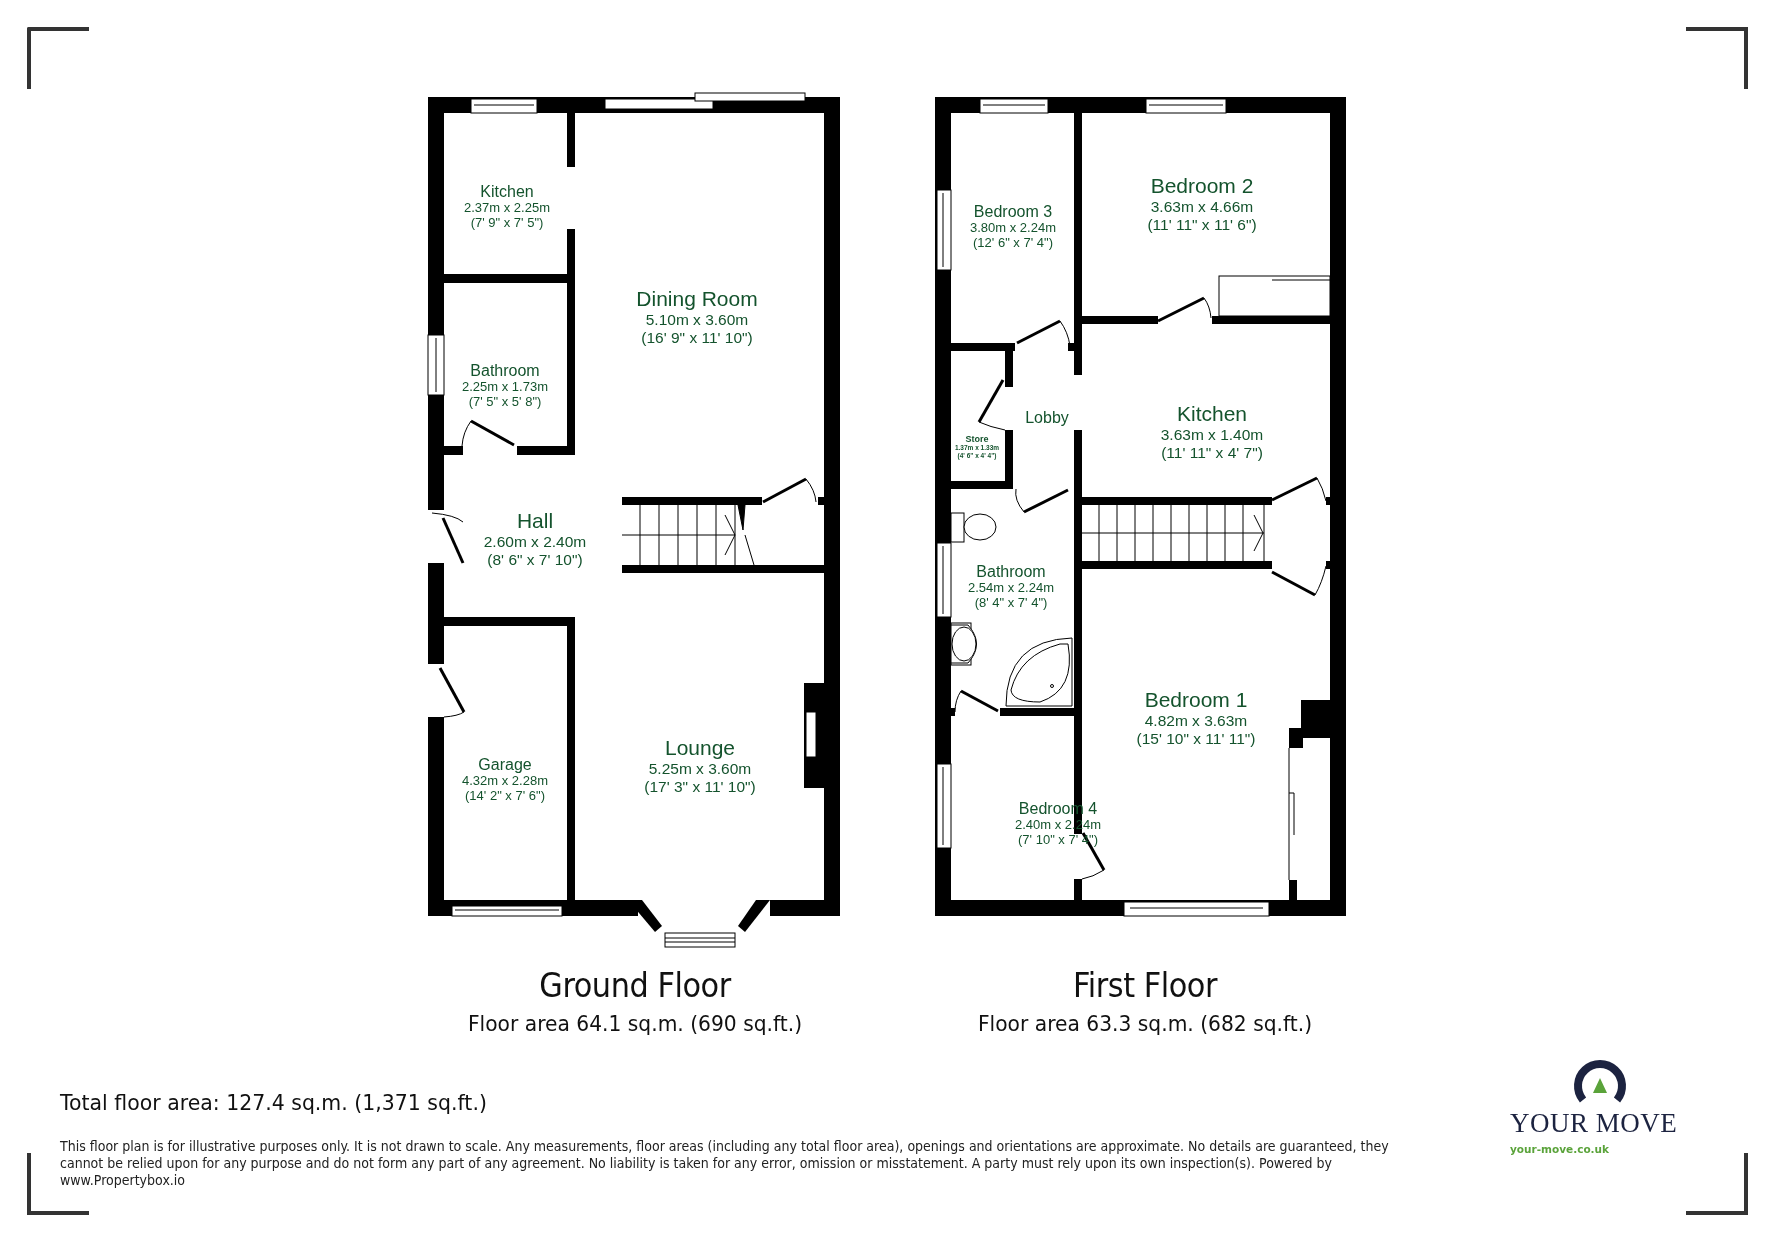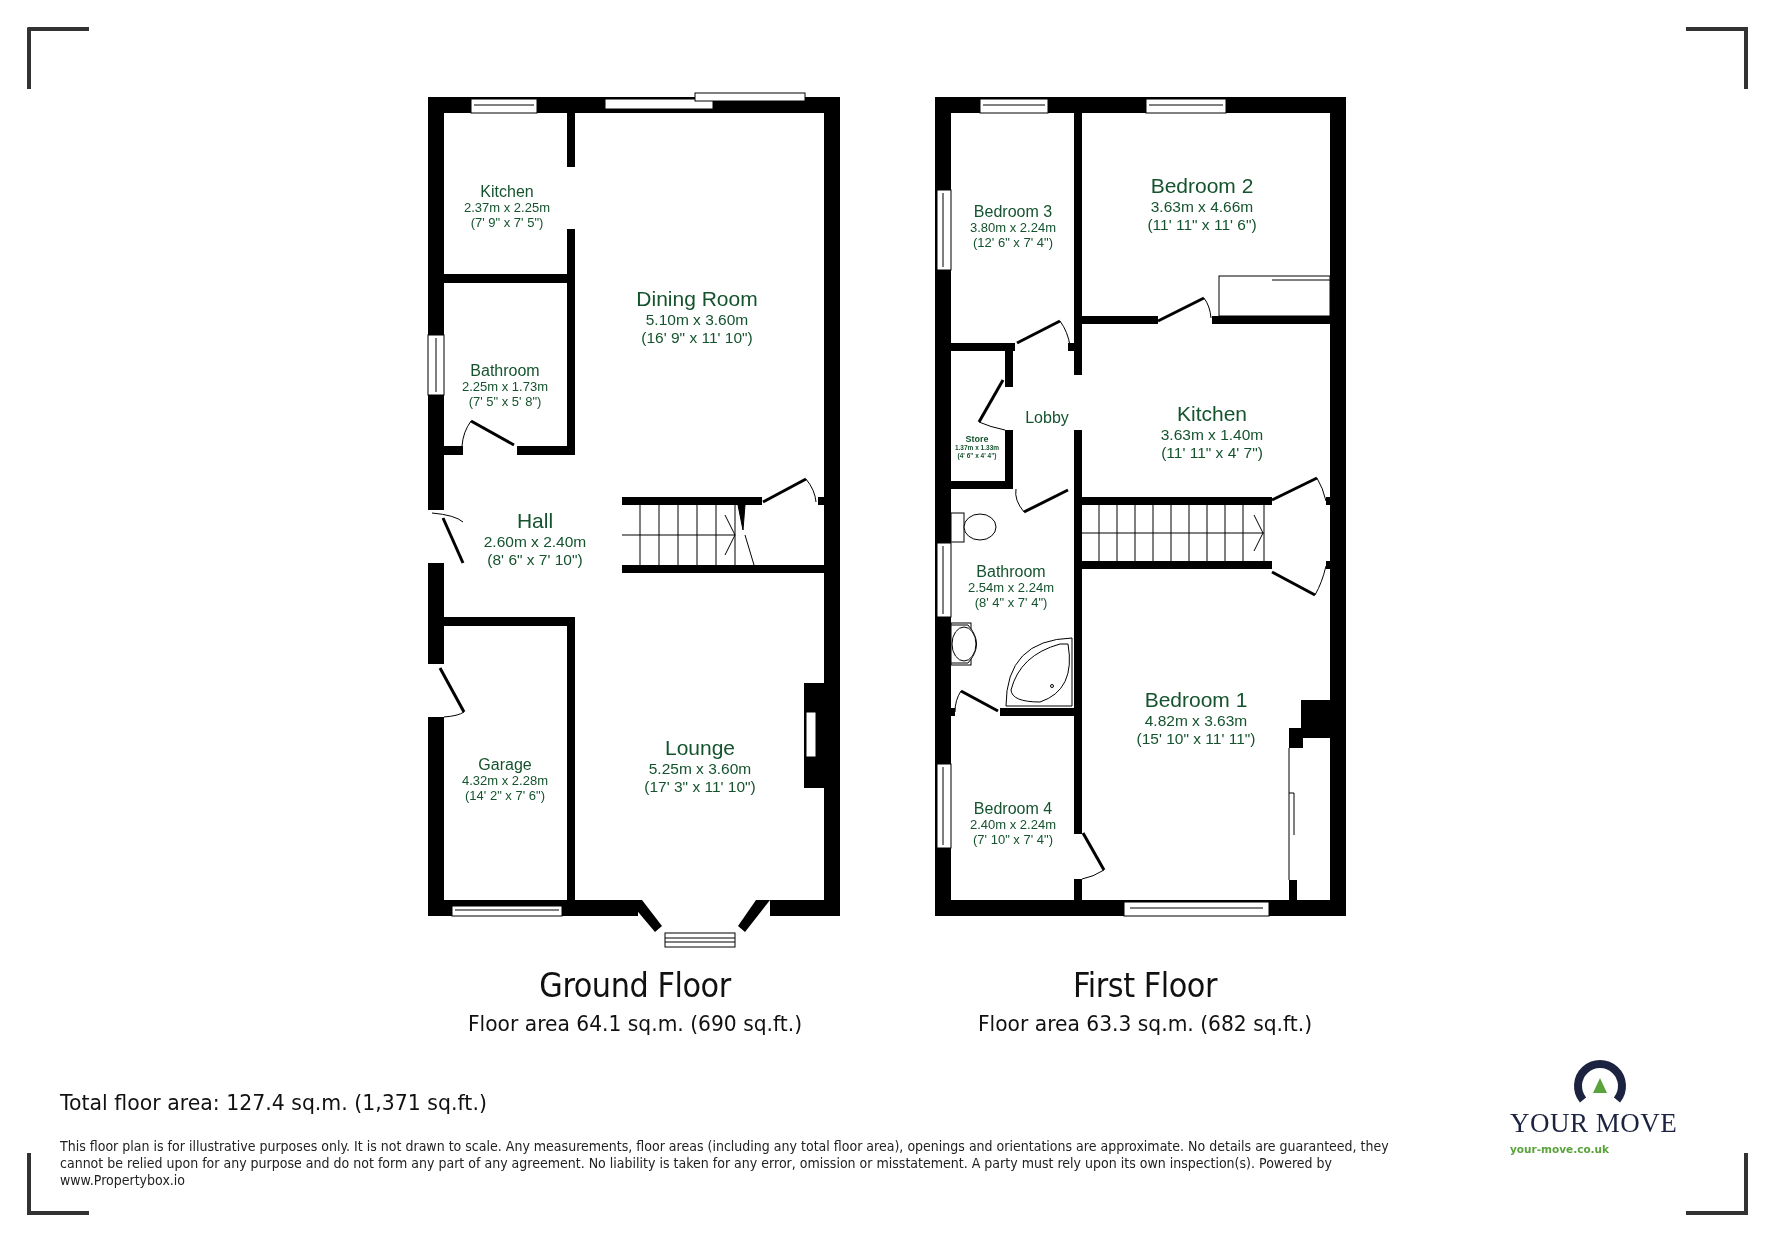--- a/index.html
+++ b/index.html
@@ -285,21 +285,21 @@
 <div class="room" style="left:1011px; top:563px;">
   <span class="rname">Bathroom</span>
   <span class="rm">2.54m x 2.24m</span>
   <span class="rft">(8' 4" x 7' 4")</span>
 </div>
 <div class="room big" style="left:1196px; top:688px;">
   <span class="rname">Bedroom 1</span>
   <span class="rm">4.82m x 3.63m</span>
   <span class="rft">(15' 10" x 11' 11")</span>
 </div>
-<div class="room" style="left:1013px; top:800px;">
+<div class="room" style="left:1058px; top:800px;">
   <span class="rname">Bedroom 4</span>
   <span class="rm">2.40m x 2.24m</span>
   <span class="rft">(7' 10" x 7' 4")</span>
 </div>
 
 <div class="floor-title" style="left:635px; top:966px;">
   <span class="ft-name">Ground Floor</span>
   <span class="ft-area">Floor area 64.1 sq.m. (690 sq.ft.)</span>
 </div>
 <div class="floor-title" style="left:1145px; top:966px;">

